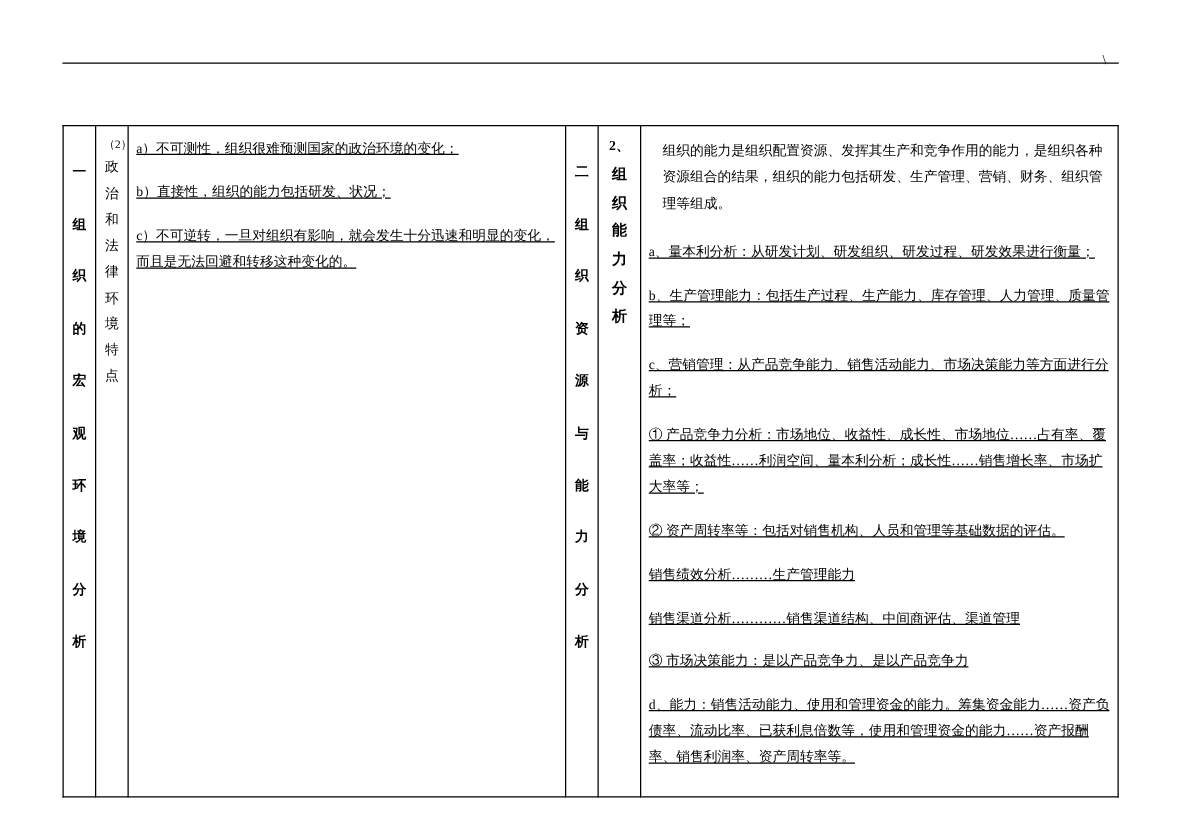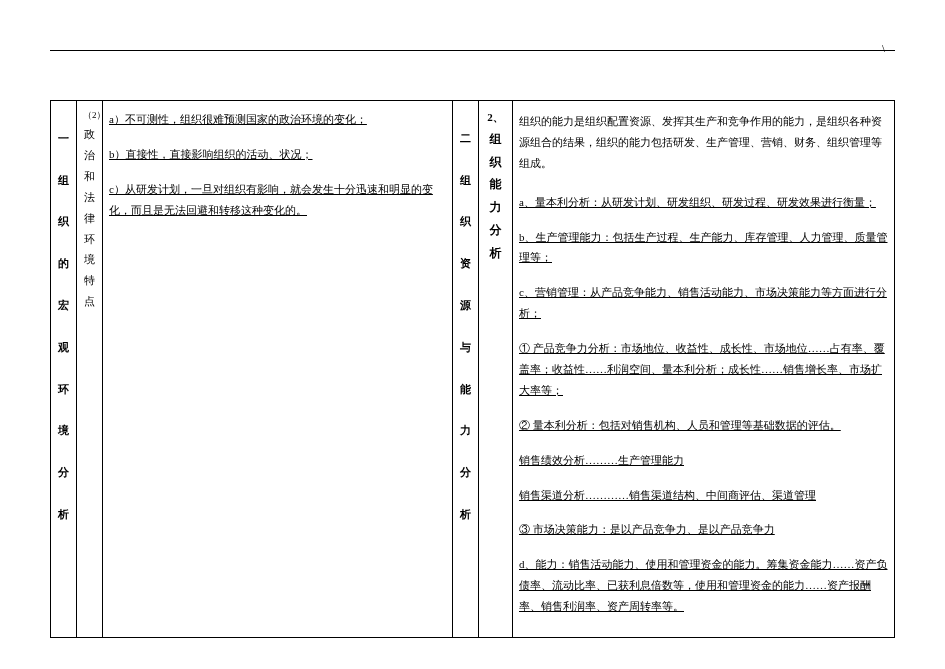--- a/index.html
+++ b/index.html
@@ -51,21 +51,21 @@
     .vcol .vchar { display: block; }
     .vcol-sub {
       width: 22px;
       text-align: center;
       font-size: 10px;
       line-height: 1.8;
       word-break: break-all;
       padding: 10px 2px;
     }
     .vcol-sub .vchar { display: block; }
-    .content-cell p { margin: 4px 0 18px 0; }
+    .content-cell p { margin: 4px 0 18px 11px; }
     .content-cell .intro { margin-bottom: 18px; }
     .content-cell .item { margin: 2px 0 14px 0; text-decoration: underline; }
     .vhead { width: 30px; }
   </style>
 </head>
 <body>
 
 <div class="header-line">
   <span class="top-mark">\</span>
   <div class="hr-line"></div>
@@ -104,22 +104,22 @@
       <span class="vchar">法</span>
       <span class="vchar">律</span>
       <span class="vchar">环</span>
       <span class="vchar">境</span>
       <span class="vchar">特</span>
       <span class="vchar">点</span>
     </td>
 
     <td class="content-cell">
       <p class="item">a）不可测性，组织很难预测国家的政治环境的变化；</p>
-      <p class="item">b）直接性，直接影响组织的活动、状况；</p>
-      <p class="item">c）从研发计划，一旦对组织有影响，就会发生十分迅速和明显的变化，而且是无法回避和转移这种变化的。</p>
+      <p class="item">b）直接性，组织的能力包括研发、状况；</p>
+      <p class="item">c）不可逆转，一旦对组织有影响，就会发生十分迅速和明显的变化，而且是无法回避和转移这种变化的。</p>
     </td>
 
     <td class="vcol vhead">
       <span class="vchar">二</span>
       <span class="vchar">组</span>
       <span class="vchar">织</span>
       <span class="vchar">资</span>
       <span class="vchar">源</span>
       <span class="vchar">与</span>
       <span class="vchar">能</span>
@@ -137,21 +137,21 @@
       <span class="vchar">分</span>
       <span class="vchar">析</span>
     </td>
 
     <td class="content-cell">
       <p class="intro">组织的能力是组织配置资源、发挥其生产和竞争作用的能力，是组织各种资源组合的结果，组织的能力包括研发、生产管理、营销、财务、组织管理等组成。</p>
       <p class="item">a、量本利分析：从研发计划、研发组织、研发过程、研发效果进行衡量；</p>
       <p class="item">b、生产管理能力：包括生产过程、生产能力、库存管理、人力管理、质量管理等；</p>
       <p class="item">c、营销管理：从产品竞争能力、销售活动能力、市场决策能力等方面进行分析；</p>
       <p class="item">① 产品竞争力分析：市场地位、收益性、成长性、市场地位……占有率、覆盖率；收益性……利润空间、量本利分析；成长性……销售增长率、市场扩大率等；</p>
-      <p class="item">② 量本利分析：包括对销售机构、人员和管理等基础数据的评估。</p>
+      <p class="item">② 资产周转率等：包括对销售机构、人员和管理等基础数据的评估。</p>
       <p class="item">销售绩效分析………生产管理能力</p>
       <p class="item">销售渠道分析…………销售渠道结构、中间商评估、渠道管理</p>
       <p class="item">③ 市场决策能力：是以产品竞争力、是以产品竞争力</p>
       <p class="item">d、能力：销售活动能力、使用和管理资金的能力。筹集资金能力……资产负债率、流动比率、已获利息倍数等，使用和管理资金的能力……资产报酬率、销售利润率、资产周转率等。</p>
     </td>
 
   </tr>
 </tbody>
   </table>
 

